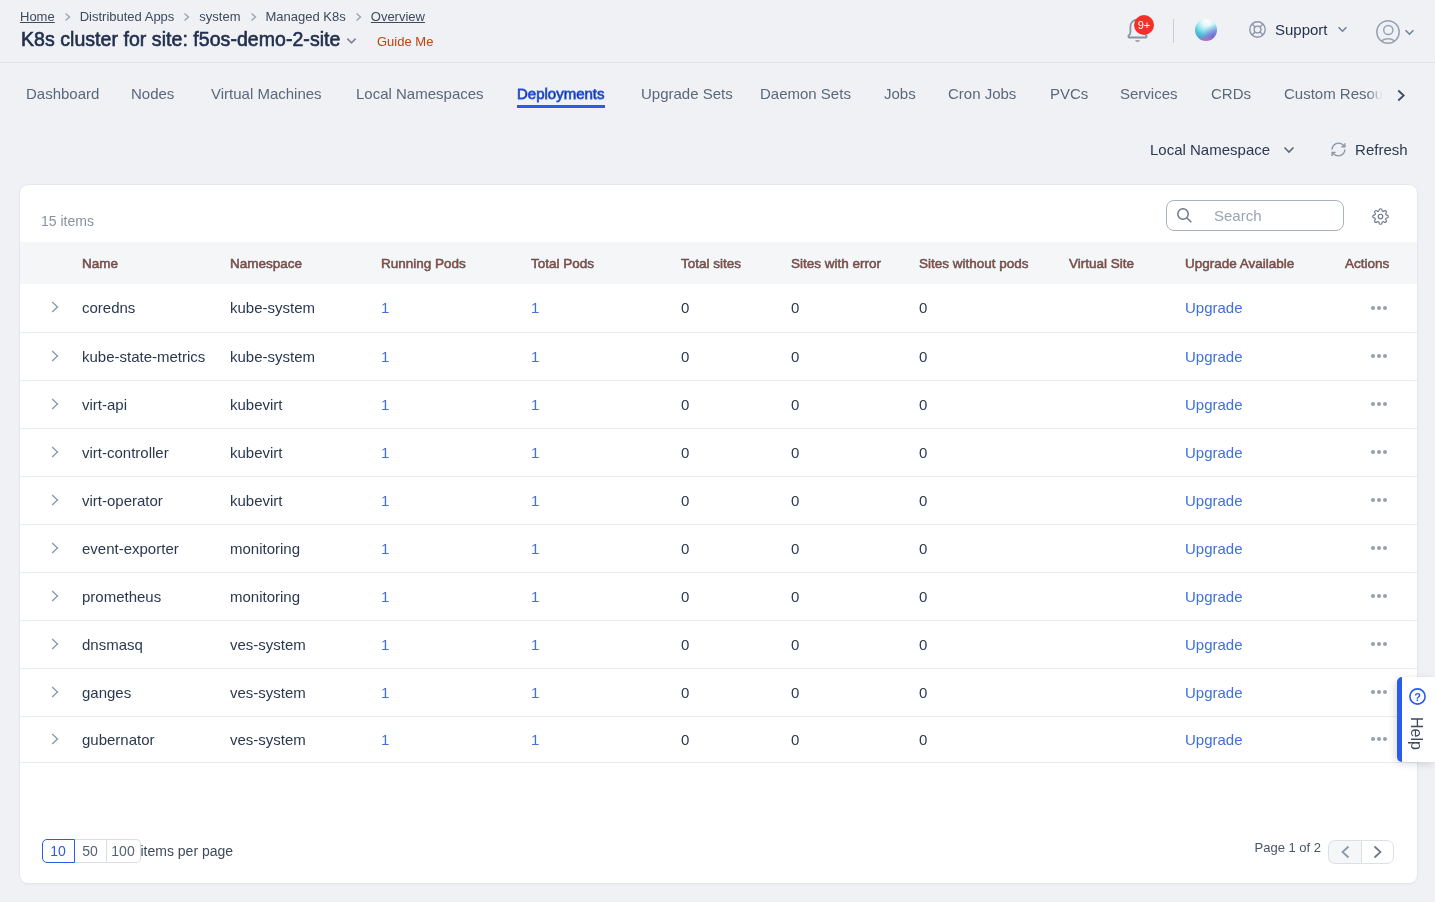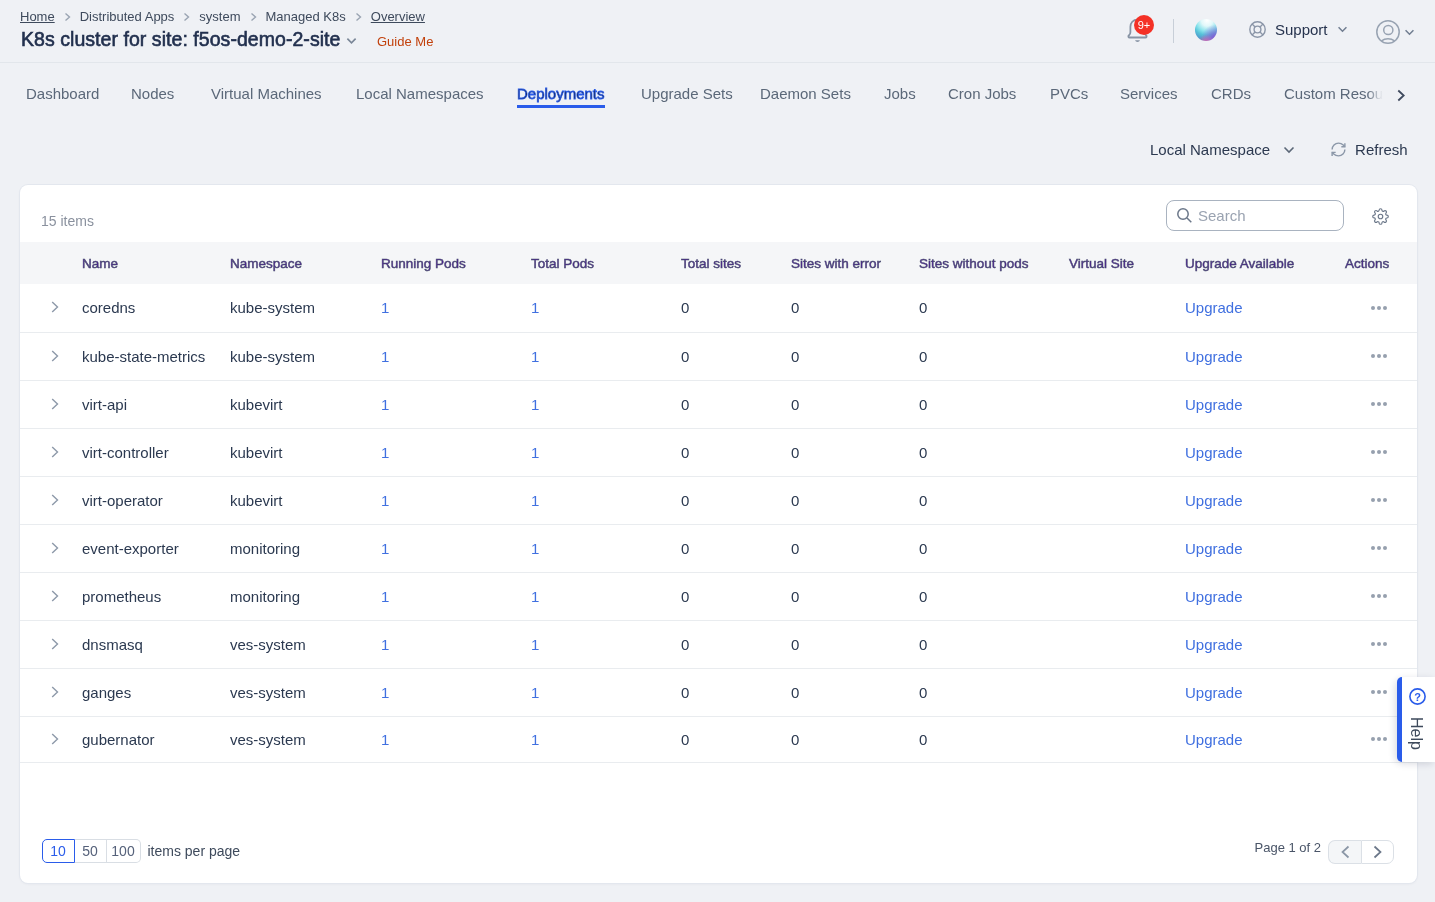--- a/index.html
+++ b/index.html
@@ -20,35 +20,35 @@
 .user { position:absolute; left:1376px; top:20px; display:flex; align-items:center; }
 .tabs { position:absolute; left:0; top:85px; width:1385px; height:26px; overflow:hidden; font-size:15px; color:#5b6879; }
 .tabs .t { position:absolute; top:0; padding-bottom:3px; white-space:nowrap; }
 .tabs .t.on { color:#0f172a; -webkit-text-stroke:0.8px #2a5cea; border-bottom:3px solid #2a5cea; }
 .tabfade { position:absolute; left:1367px; top:83px; width:18px; height:24px; background:linear-gradient(to right, rgba(239,241,245,0), #eff1f5 88%); }
 .tabarrow { position:absolute; left:1397px; top:88px; }
 .ctrl { position:absolute; left:1150px; top:141px; font-size:15px; color:#2c3950; display:flex; align-items:center; }
 .card { position:absolute; left:20px; top:185px; width:1397px; height:698px; background:#fff; border-radius:8px; box-shadow:0 0 0 1px #e3e7ee, 0 1px 3px rgba(20,30,60,.06); }
 .items { position:absolute; left:21px; top:28px; font-size:14px; color:#8a919e; }
 .search { position:absolute; left:1146px; top:15px; width:178px; height:31px; border:1px solid #a9b3c0; border-radius:8px; display:flex; align-items:center; }
-.search .ph { color:#9aa3b1; font-size:15px; margin-left:5px; }
+.search .ph { color:#9aa3b1; font-size:15px; margin-left:21px; }
 .gear { position:absolute; left:1352px; top:23px; }
 table { border-collapse:collapse; table-layout:fixed; width:1397px; position:absolute; top:57px; font-size:15px; color:#2b3950; }
-th { background:#f5f6f8; height:42px; text-align:left; font-size:13.5px; color:#4c1d95; font-weight:normal; -webkit-text-stroke:0.5px #49536a; padding:0; }
+th { background:#f5f6f8; height:42px; text-align:left; font-size:13.5px; color:#c2410c; font-weight:normal; -webkit-text-stroke:0.5px #49536a; padding:0; }
 td { height:48px; border-bottom:1px solid #e9ecef; padding:0; }
 tr:last-child td { height:46px; }
 td.b, a.upg { color:#4070e0; text-decoration:none; }
 .rowchev { color:#8b97a6; padding-left:31px; }
 .dots { color:#8b97a6; } .dots div { display:flex; gap:2px; justify-content:flex-end; padding-right:30px; } .dots i { width:4px; height:4px; border-radius:50%; background:#96a0ae; }
 .pager { position:absolute; left:21.5px; bottom:20px; display:flex; align-items:center; font-size:14px; color:#3e4a5c; }
 .pbtn { height:24px; display:flex; align-items:center; justify-content:center; }
 .pg10 { width:33px; border:1.5px solid #2a5cea; color:#2a5cea; border-radius:5px 0 0 5px; }
 .pg50 { width:32px; border:1px solid #d9dee4; border-left:none; color:#55617a; }
 .pg100 { width:34px; border:1px solid #d9dee4; border-left:none; border-radius:0 5px 5px 0; color:#55617a; }
-.ipp { margin-left:7px; }
+.ipp { }
 .pageinfo { position:absolute; right:96px; bottom:28px; font-size:13px; color:#4a5568; }
 .navgrp { position:absolute; right:23px; bottom:19px; display:flex; }
 .nbtn { width:33px; height:24px; border:1px solid #dbe0e6; display:flex; align-items:center; justify-content:center; }
 .nbtn.l { border-radius:7px 0 0 7px; background:#f4f6f8; border-right:none; }
 .nbtn.r { border-radius:0 7px 7px 0; }
 .help { position:absolute; left:1397px; top:677px; width:38px; height:85px; background:#fff; border-radius:8px 0 0 8px; box-shadow:-2px 2px 7px rgba(20,30,60,.15); }
 .bluebar { position:absolute; left:0; top:0; width:5px; height:85px; background:#2a5cea; border-radius:8px 0 0 8px; }
 .helptxt { position:absolute; left:10px; top:40px; font-size:16px; color:#3e4a5c; writing-mode:vertical-rl; }
 </style>
 </head>

